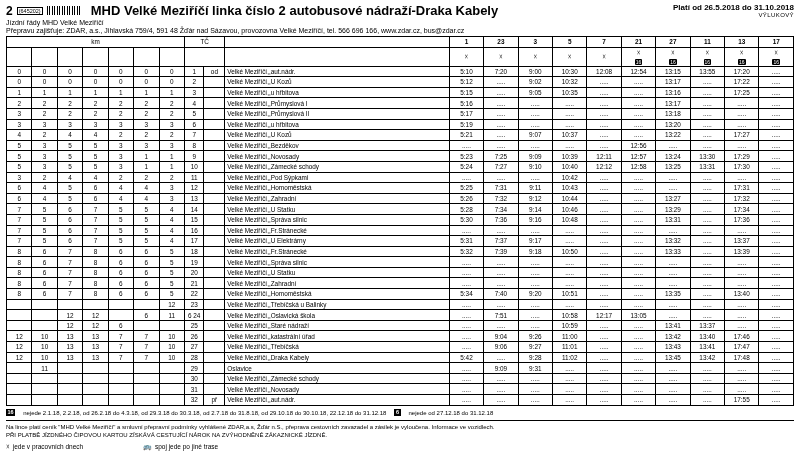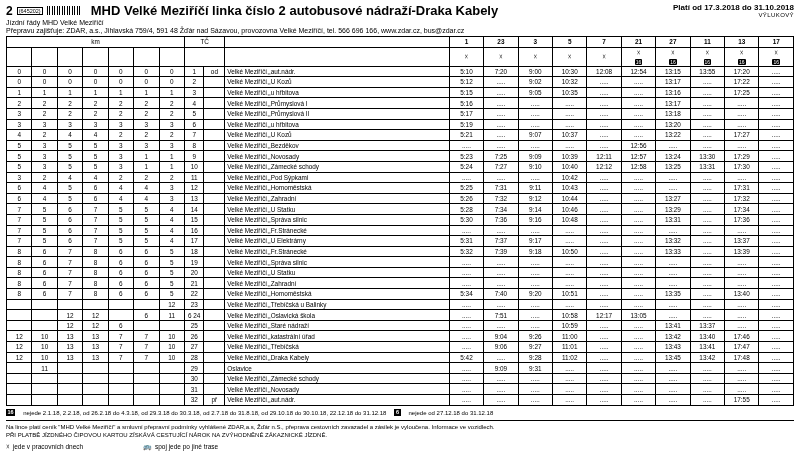--- a/index.html
+++ b/index.html
@@ -58,21 +58,21 @@
 <div class="page">
 
   <div class="hdr">
     <div class="hdr-left">
       <span class="line-no">2</span>
       <span class="lic">(645202)</span>
       <span class="barcode"></span>
       <span class="title">MHD Velké Meziříčí linka číslo 2 autobusové nádraží-Draka Kabely</span>
     </div>
     <div class="hdr-right">
-      <div class="validity">Platí od 17.3.2018 do 31.10.2018</div>
+      <div class="validity">Platí od 26.5.2018 do 31.10.2018</div>
       <div class="excl">VÝLUKOVÝ</div>
     </div>
   </div>
   <div class="sub1">Jízdní řády MHD Velké Meziříčí</div>
   <div class="sub3">Přepravu zajišťuje:  ZDAR, a.s., Jihlavská 759/4, 591 48 Žďár nad Sázavou, provozovna Velké Meziříčí, tel. 566 696 166, www.zdar.cz, bus@zdar.cz</div>
 
   <table class="tt">
     <colgroup>
       <col class="kmcol">
         <col class="kmcol">

